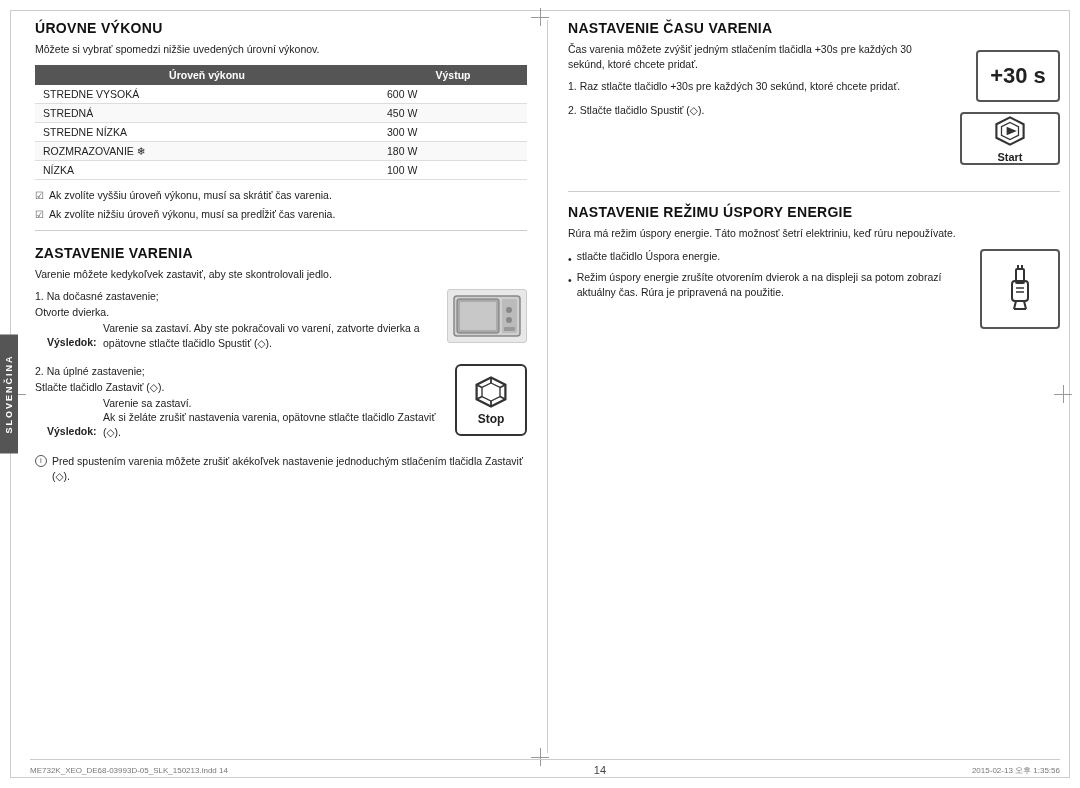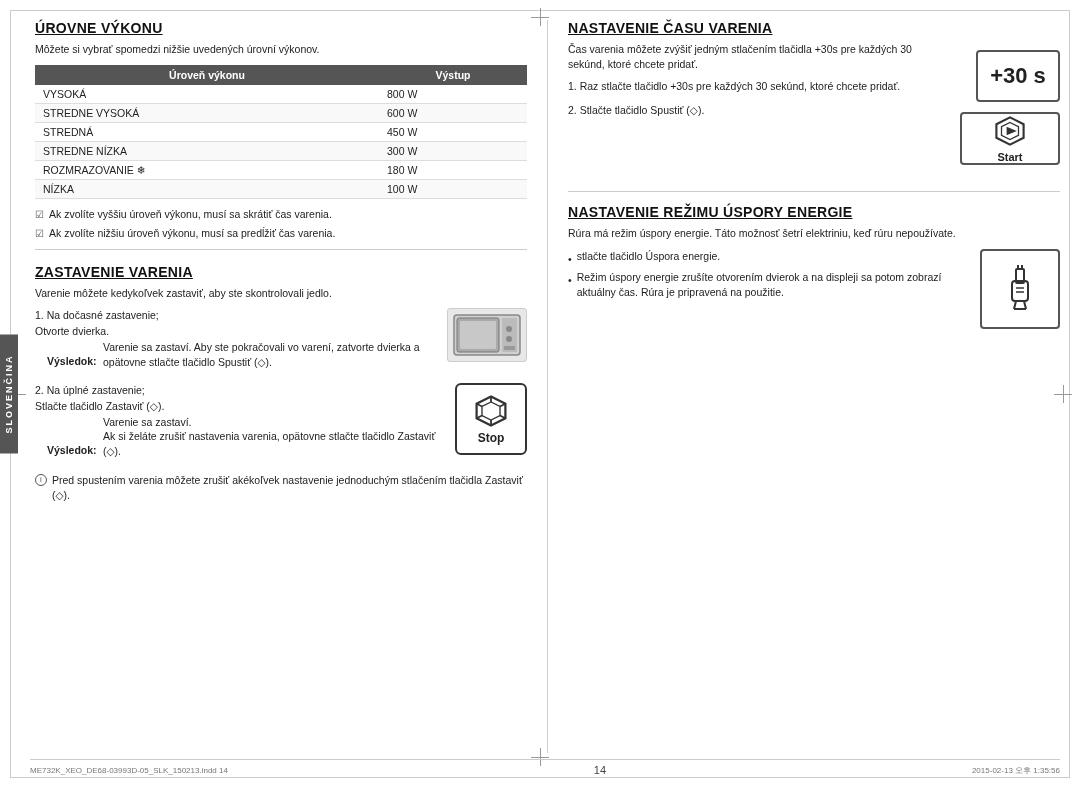--- a/index.html
+++ b/index.html
@@ -132,21 +132,20 @@
     }
 
     
     .section-title {
       font-size: 14px;
       font-weight: bold;
       text-transform: uppercase;
       margin-bottom: 6px;
       color: #111;
       letter-spacing: 0.3px;
-      text-decoration: underline;
     }
 
     .section-intro {
       font-size: 10.5px;
       margin-bottom: 8px;
       line-height: 1.4;
     }
 
     
     .power-table {
@@ -427,24 +426,20 @@
       <div class="section-intro">Môžete si vybrať spomedzi nižšie uvedených úrovní výkonov.</div>
 
       <table class="power-table">
         <thead>
           <tr>
             <th>Úroveň výkonu</th>
             <th>Výstup</th>
           </tr>
         </thead>
         <tbody>
-          <tr>
-            <td>VYSOKÁ</td>
-            <td>800 W</td>
-          </tr>
           <tr>
             <td>STREDNE VYSOKÁ</td>
             <td>600 W</td>
           </tr>
           <tr>
             <td>STREDNÁ</td>
             <td>450 W</td>
           </tr>
           <tr>
             <td>STREDNE NÍZKA</td>

